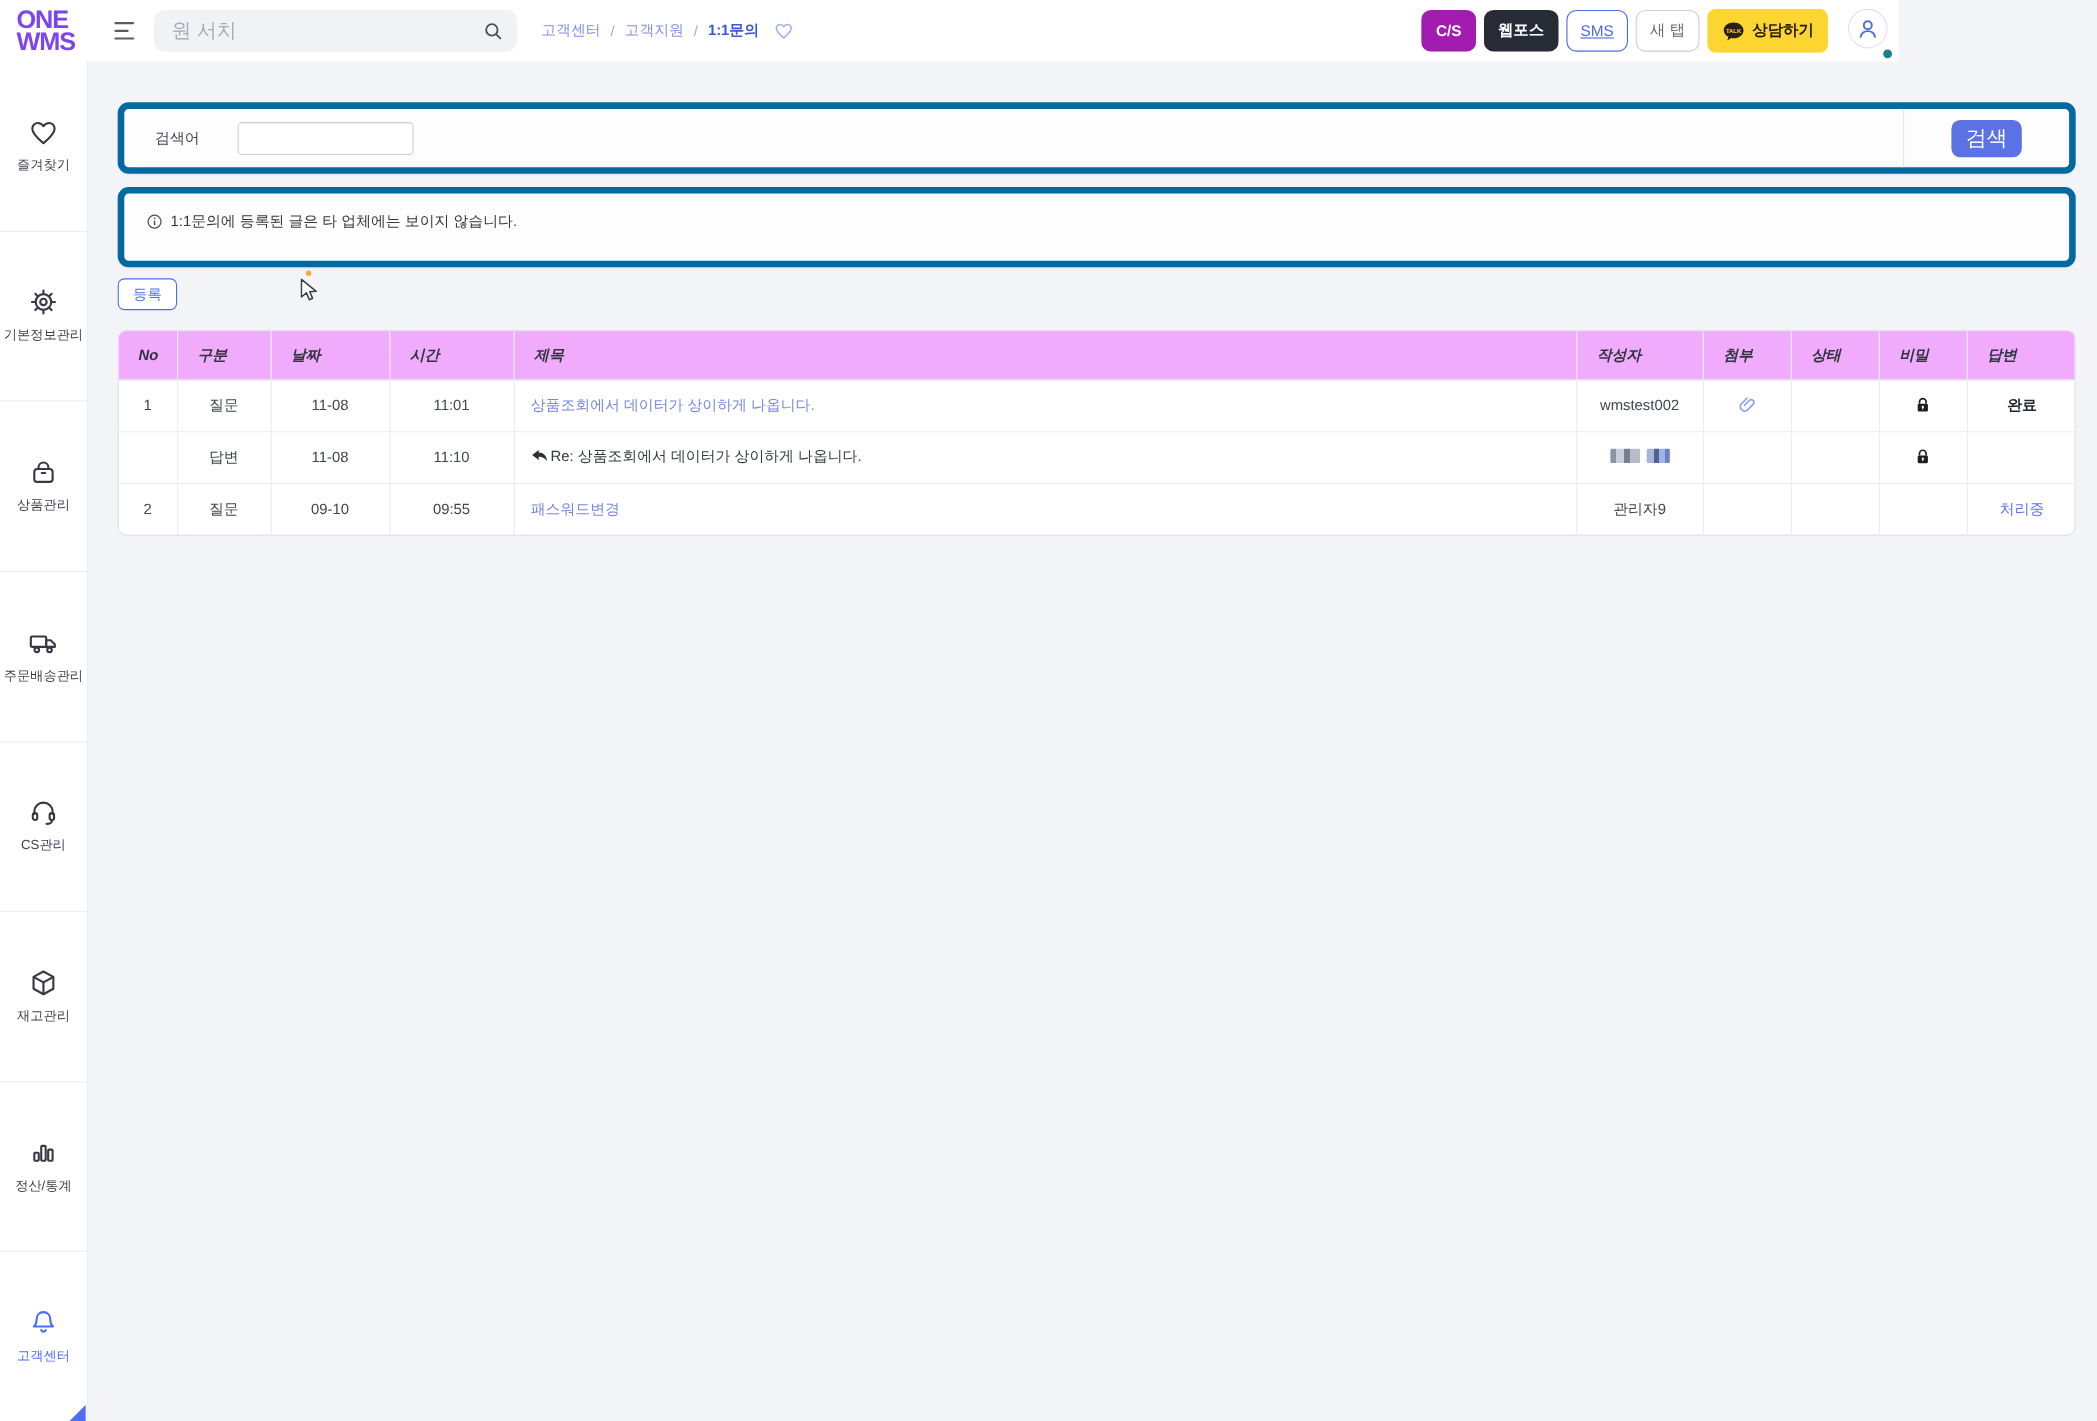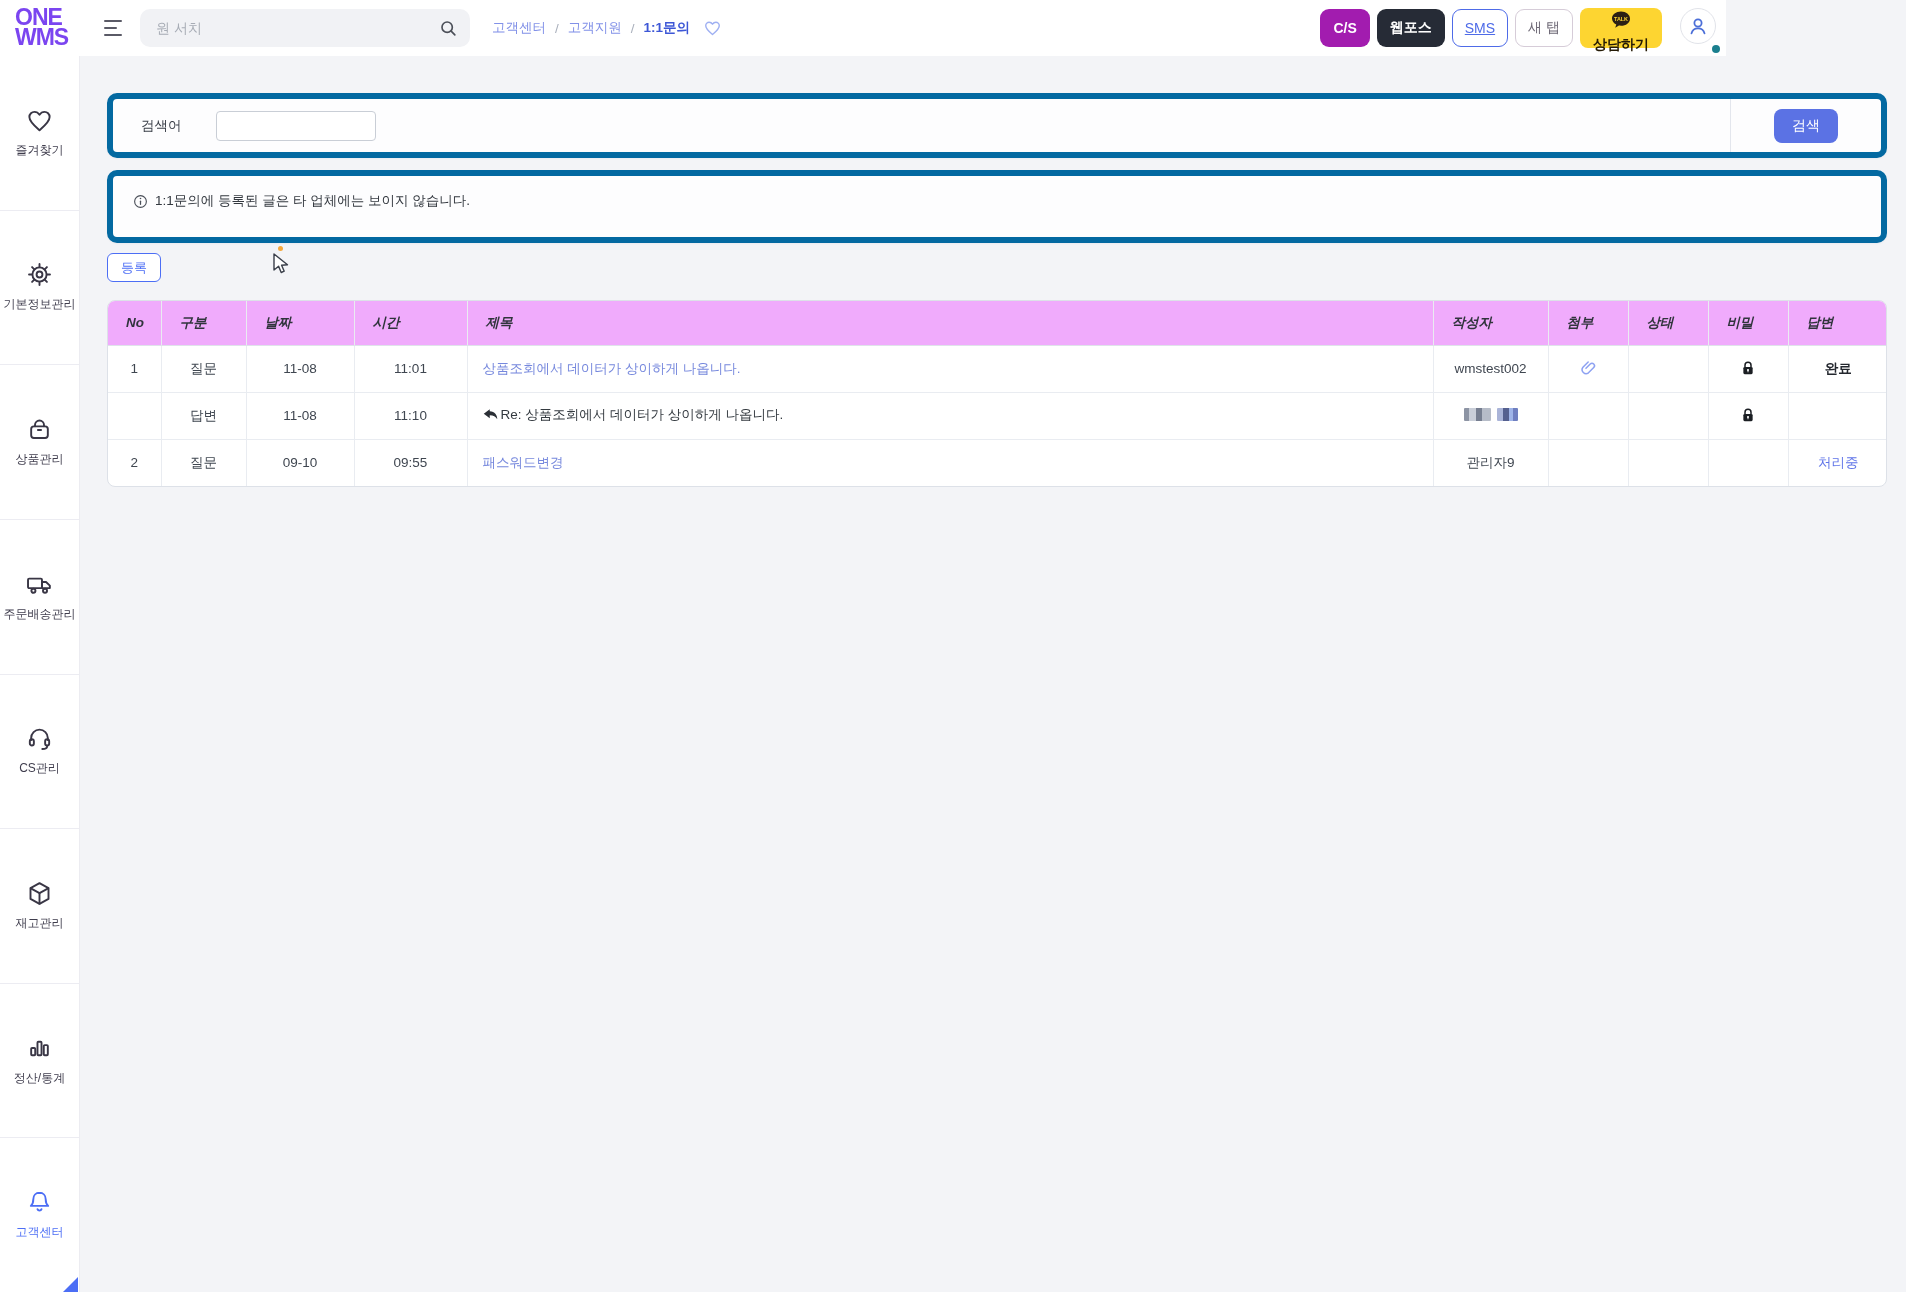--- a/index.html
+++ b/index.html
@@ -22,21 +22,21 @@
   .hamburger { width:22px; margin:0 14px 0 8px; display:flex; flex-direction:column; gap:5px; cursor:pointer; }
   .hamburger span { height:2px; background:#5a5a66; border-radius:2px; }
   .hamburger span:nth-child(1){ width:18px; } .hamburger span:nth-child(2){ width:13px; } .hamburger span:nth-child(3){ width:18px; }
 
   .topsearch {
     width:330px; height:38px; background:#f1f2f5; border-radius:10px;
     display:flex; align-items:center; padding:0 12px 0 16px; margin-right:22px;
   }
   .topsearch input {
     flex:1; border:none; background:transparent; outline:none;
-    font-size:14px; color:#3f4650; font-family:inherit;
+    font-size:18px; color:#3f4650; font-family:inherit;
   }
   .topsearch input::placeholder { color:#a7acb5; }
 
   .breadcrumb { display:flex; align-items:center; gap:9px; font-size:13.5px; }
   .breadcrumb .bc-item { color:#8291e8; cursor:pointer; }
   .breadcrumb .bc-sep { color:#aab0bc; }
   .breadcrumb .bc-item.current { color:#3d57d6; font-weight:bold; cursor:default; }
   .bc-heart { margin-left:4px; cursor:pointer; }
 
   .header-actions {
@@ -45,21 +45,21 @@
   }
   .hbtn {
     height:38px; border-radius:9px; font-size:14px; padding:0 12px;
     display:flex; align-items:center; gap:6px; cursor:pointer;
     border:1px solid transparent; font-weight:600; white-space:nowrap;
   }
   .hbtn.primary { background:#a21caf; color:#ffffff; }
   .hbtn.dark { background:#262b36; color:#ffffff; }
   .hbtn.outline-blue { background:#ffffff; border-color:#4e6be8; color:#4e6be8; font-weight:400;text-decoration:underline; }
   .hbtn.outline-gray { background:#ffffff; border-color:#d6ccd8; color:#6d6875; font-weight:400; }
-  .hbtn.kakao { background:#fdd531; color:#241a05; height:40px; border-radius:8px;flex-direction:column; }
+  .hbtn.kakao { background:#fdd531; color:#241a05; height:40px; border-radius:8px; }
 
   .avatar {
     position:absolute; right:10px; top:8px; width:36px; height:36px;
     border-radius:50%; border:1px solid #e1e3e9; background:#fff;
     display:flex; align-items:center; justify-content:center; cursor:pointer;
   }
   .status-dot {
     position:absolute; right:6px; top:45px; width:8px; height:8px;
     border-radius:50%; background:#1a7f8e;
   }
@@ -94,21 +94,21 @@
   .sp-input {
     width:160px; height:30px; border:1px solid #c9ced6; border-radius:4px;
     background:#fff; outline:none; font-size:13px; padding:0 8px; font-family:inherit;
   }
   .sp-right {
     width:151px; height:100%; border-left:1px solid #e3e6ed;
     display:flex; align-items:center; justify-content:center;
   }
   .btn-search {
     width:64px; height:34px; background:#5b72e4; color:#fff; border:none;
-    border-radius:8px; font-size:14px; cursor:pointer; font-family:inherit;
+    border-radius:8px; font-size:19px; cursor:pointer; font-family:inherit;
   }
 
   .notice-panel { top:114px; height:73px; padding:14px 20px; }
   .notice-line { display:flex; align-items:center; gap:7px; font-size:13.5px; color:#33383f; line-height:22px; }
 
   .btn-register {
     position:absolute; left:27px; top:197px; height:29px; padding:0 13px;
     background:#fff; border:1px solid #4c6ef5; color:#4c6ef5;
     border-radius:6px; font-size:13px; cursor:pointer; font-family:inherit;
   }

